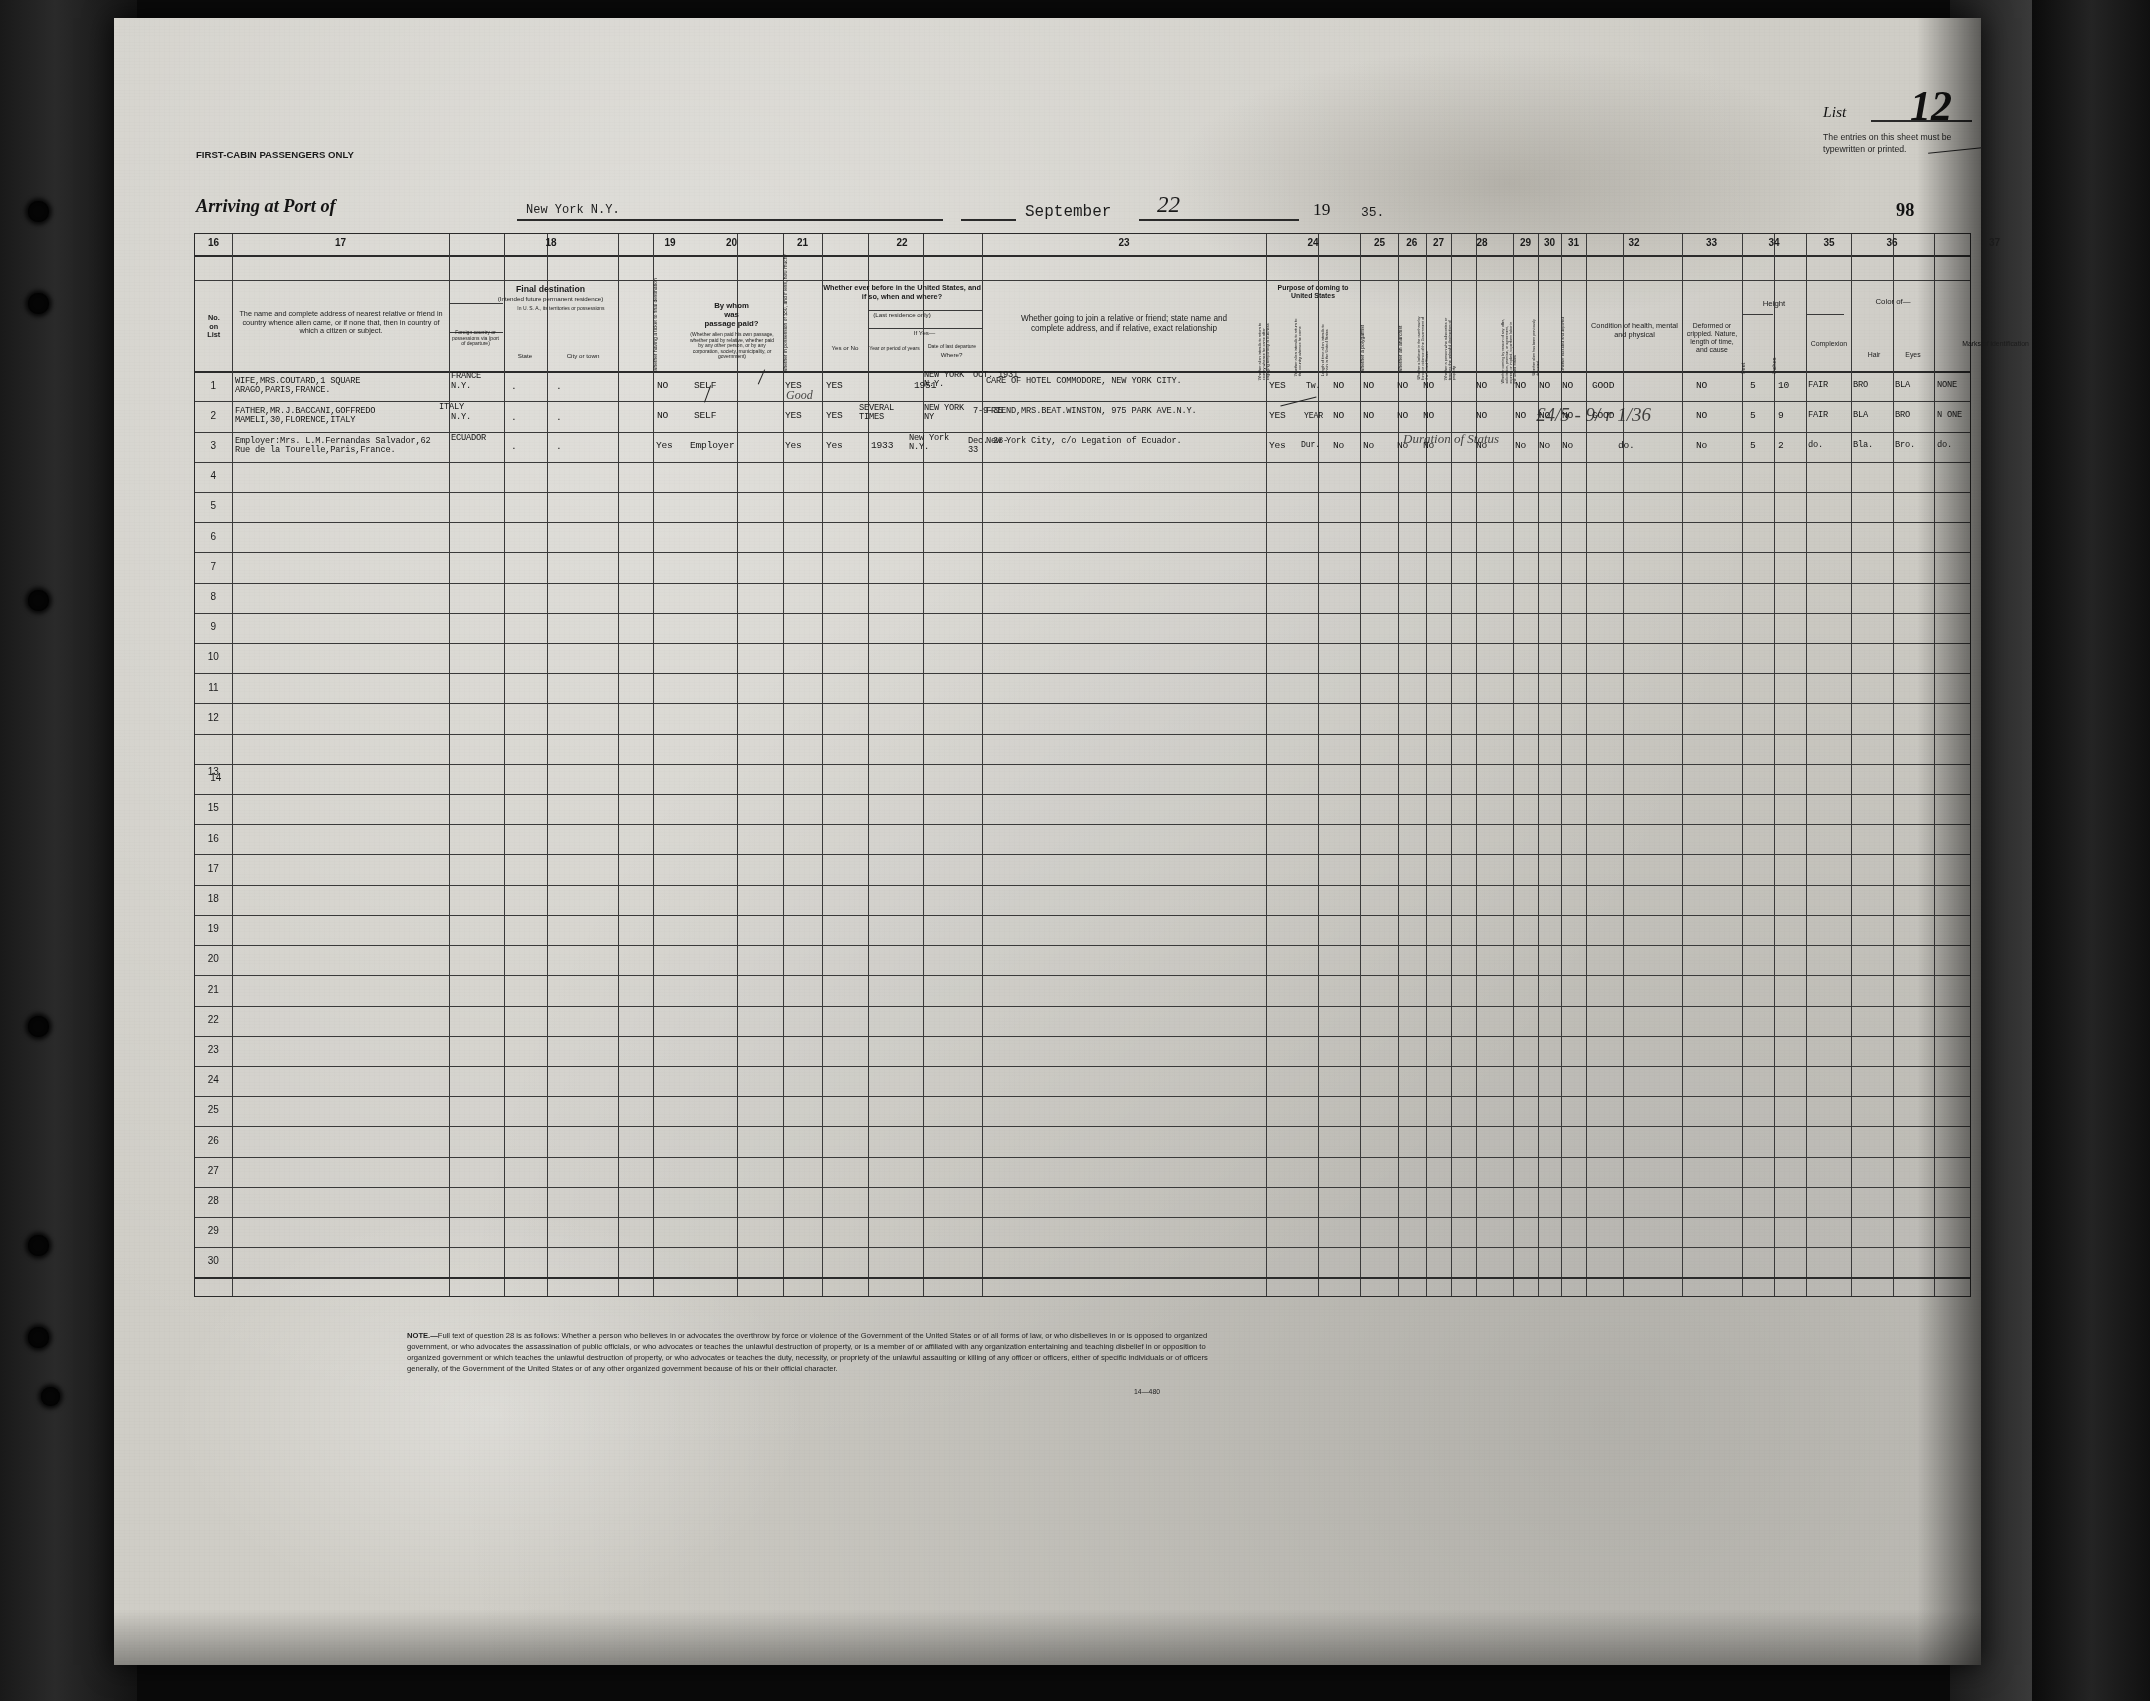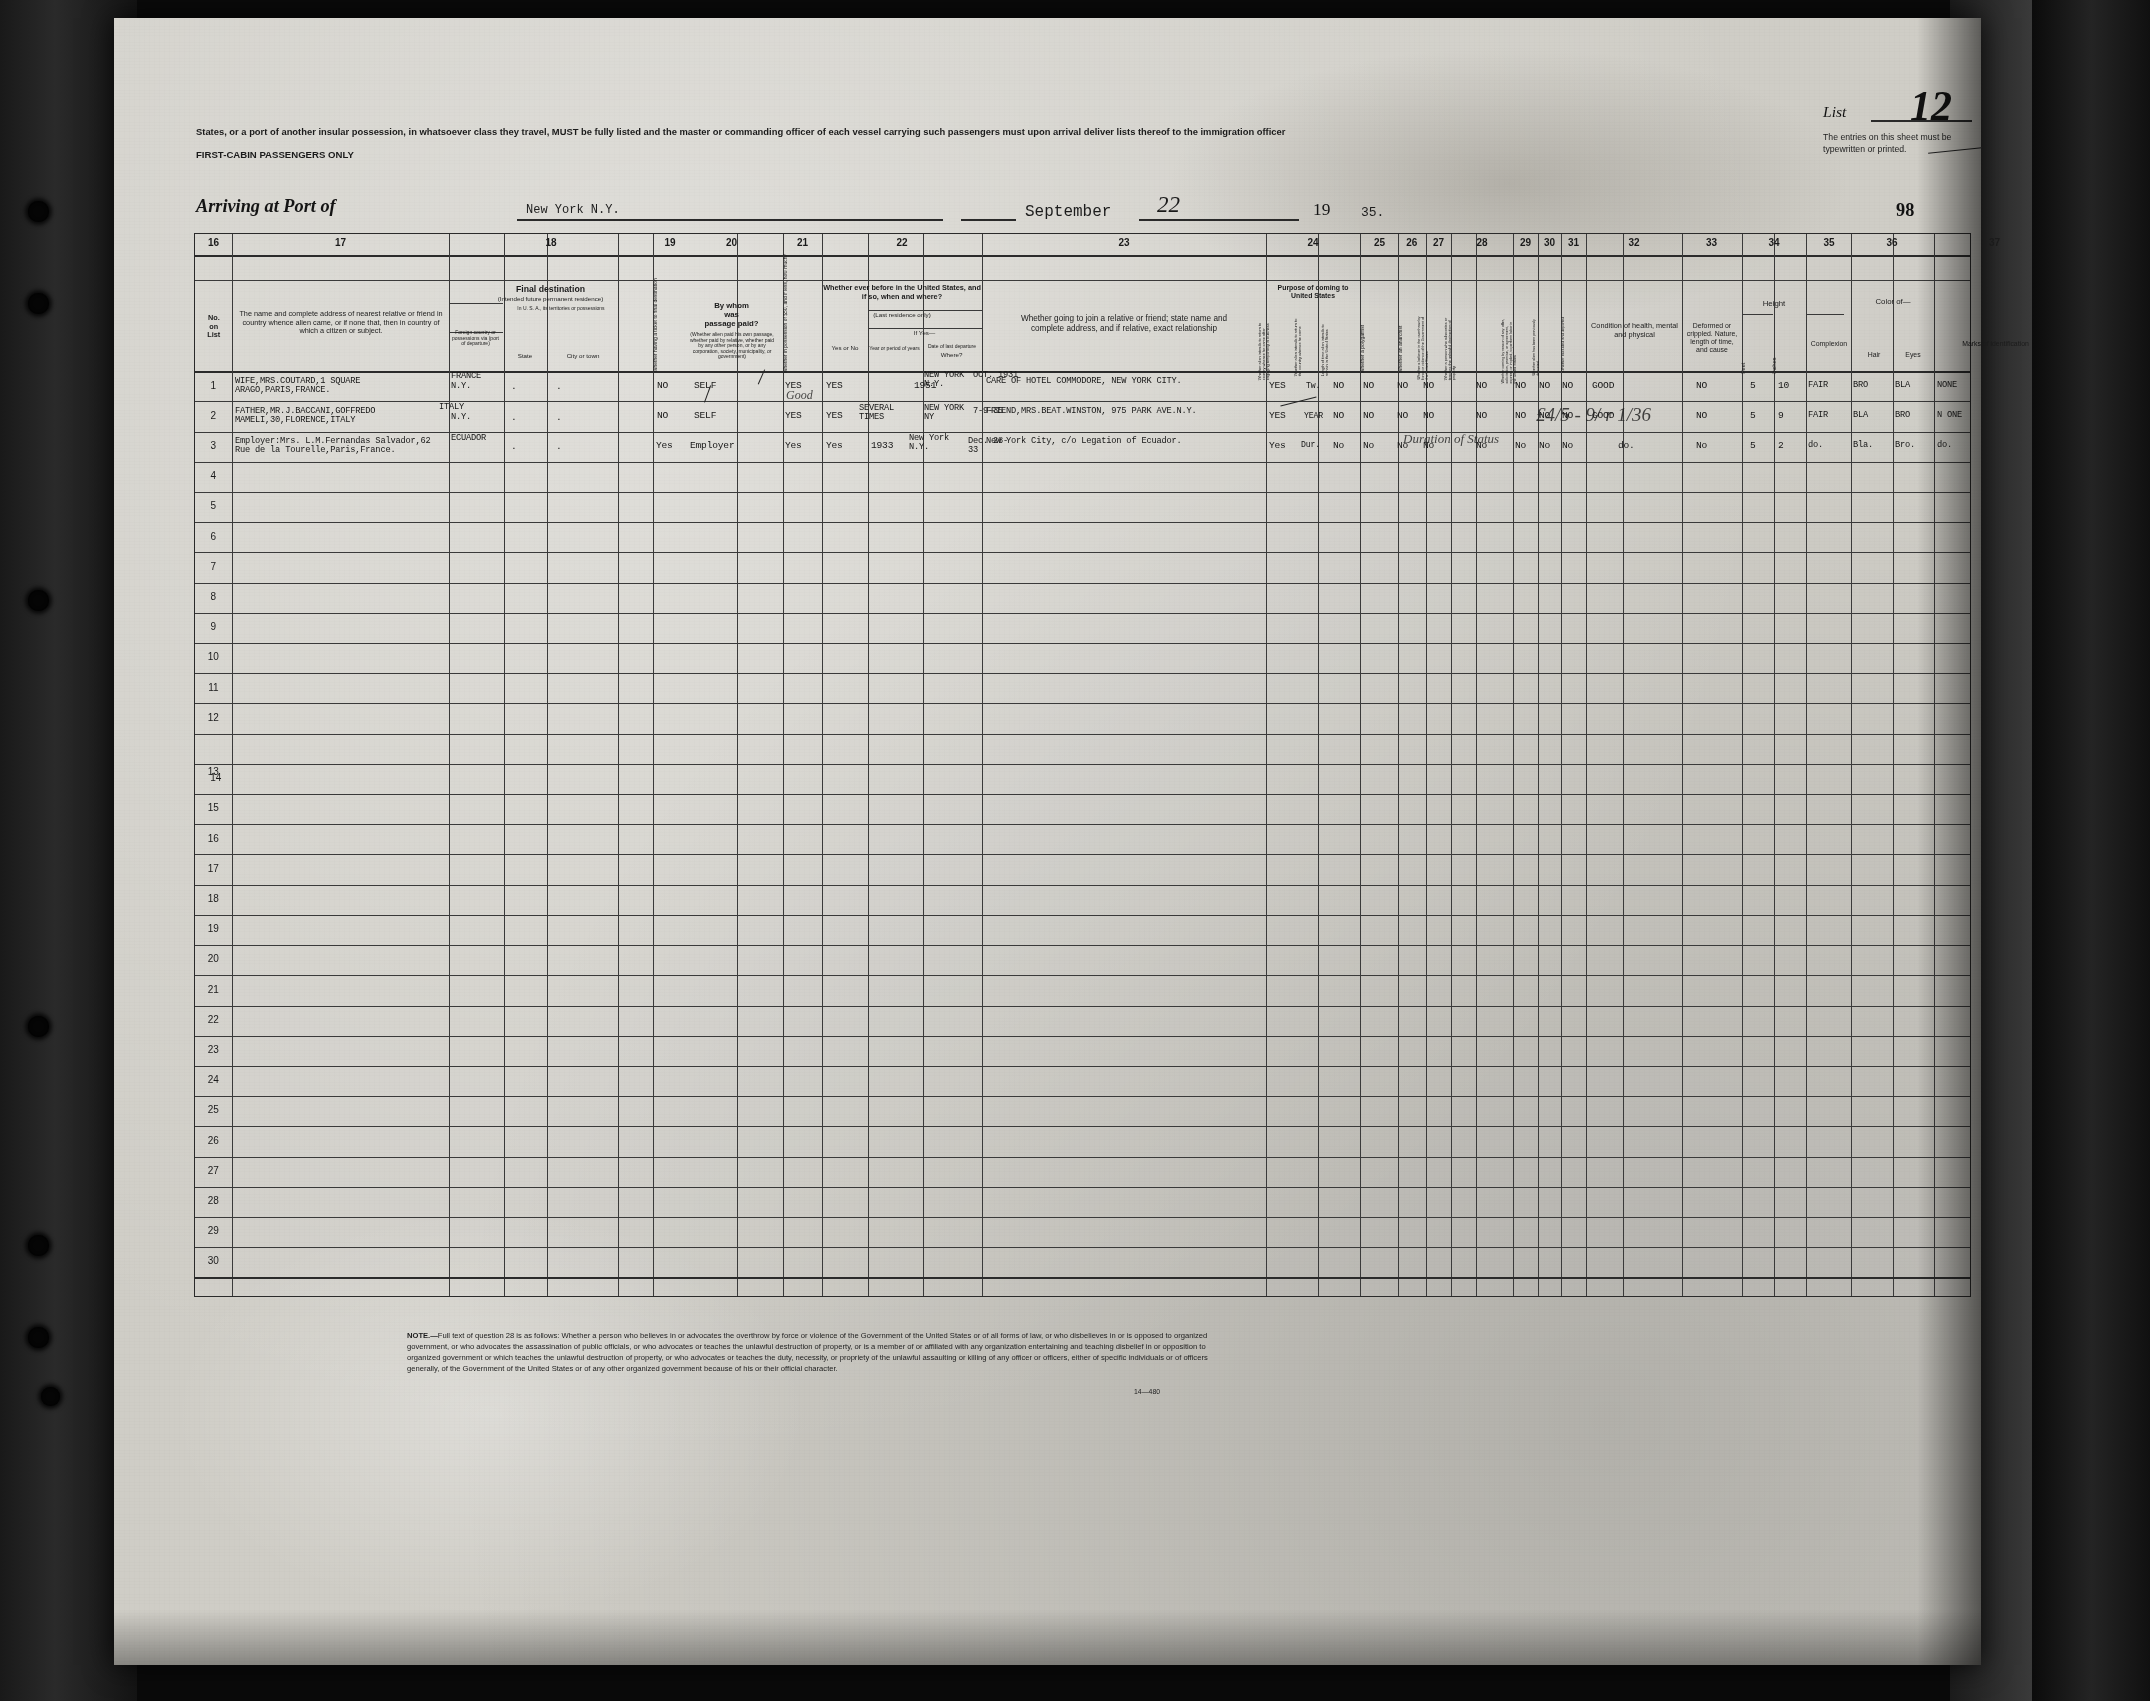--- a/index.html
+++ b/index.html
@@ -134,21 +134,20 @@
 <div class="ring" style="left:204px;top:517px;width:24px;height:24px;"></div>
 <div class="ring" style="left:204px;top:1007px;width:24px;height:24px;"></div>
 <div class="ring" style="left:204px;top:1094px;width:24px;height:24px;"></div>
 <div class="ring" style="left:204px;top:1327px;width:24px;height:24px;"></div>
 
 <div class="page">
  <div class="page-inner">
   <div class="stain1"></div>
   <div class="stain2"></div>
 
-  <div class="intro1">States, or a port of another insular possession, in whatsoever class they travel, MUST be fully listed and the master or commanding officer of each vessel carrying such passengers must upon arrival deliver lists thereof to the immigration officer</div>
   <div class="intro2">FIRST-CABIN PASSENGERS ONLY</div>
 
   <div class="arriving">Arriving at Port of</div>
   <div class="rule1"></div>
   <div class="rule2"></div>
   <div class="portval">New York N.Y.</div>
   <div class="datemon">September</div>
   <div class="rule3"></div>
   <div class="daynum">22</div>
   <div class="yearlabel">19</div>

